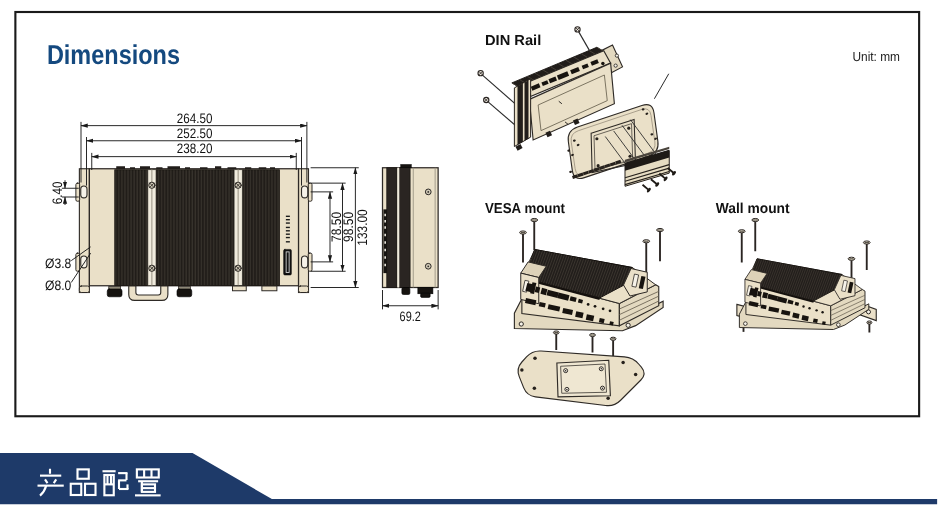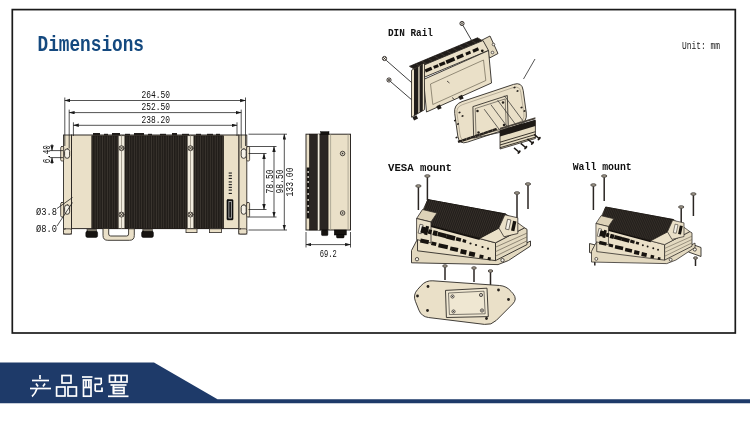--- a/index.html
+++ b/index.html
@@ -1,17 +1,17 @@
 <!DOCTYPE html>
 <html><head>
 <meta charset="utf-8">
 <style>
 html,body{margin:0;padding:0;background:#ffffff;}
 #page{position:relative;width:750px;height:423px;overflow:hidden;background:#fff;
-font-family:Liberation Mono, monospace;}
+font-family:Liberation Sans, sans-serif;}
 svg{position:absolute;left:0;top:0;}
 </style>
 </head>
 <body>
 <div id="page">
 <svg width="750" height="423" viewBox="0 0 750 423">
 <defs>
 <marker id="m" orient="auto-start-reverse" markerWidth="7" markerHeight="5" refX="5.4" refY="1.7" markerUnits="userSpaceOnUse">
           <path d="M0,0L5.8,1.7L0,3.4Z" fill="#1a1a1a"></path>
         </marker>

